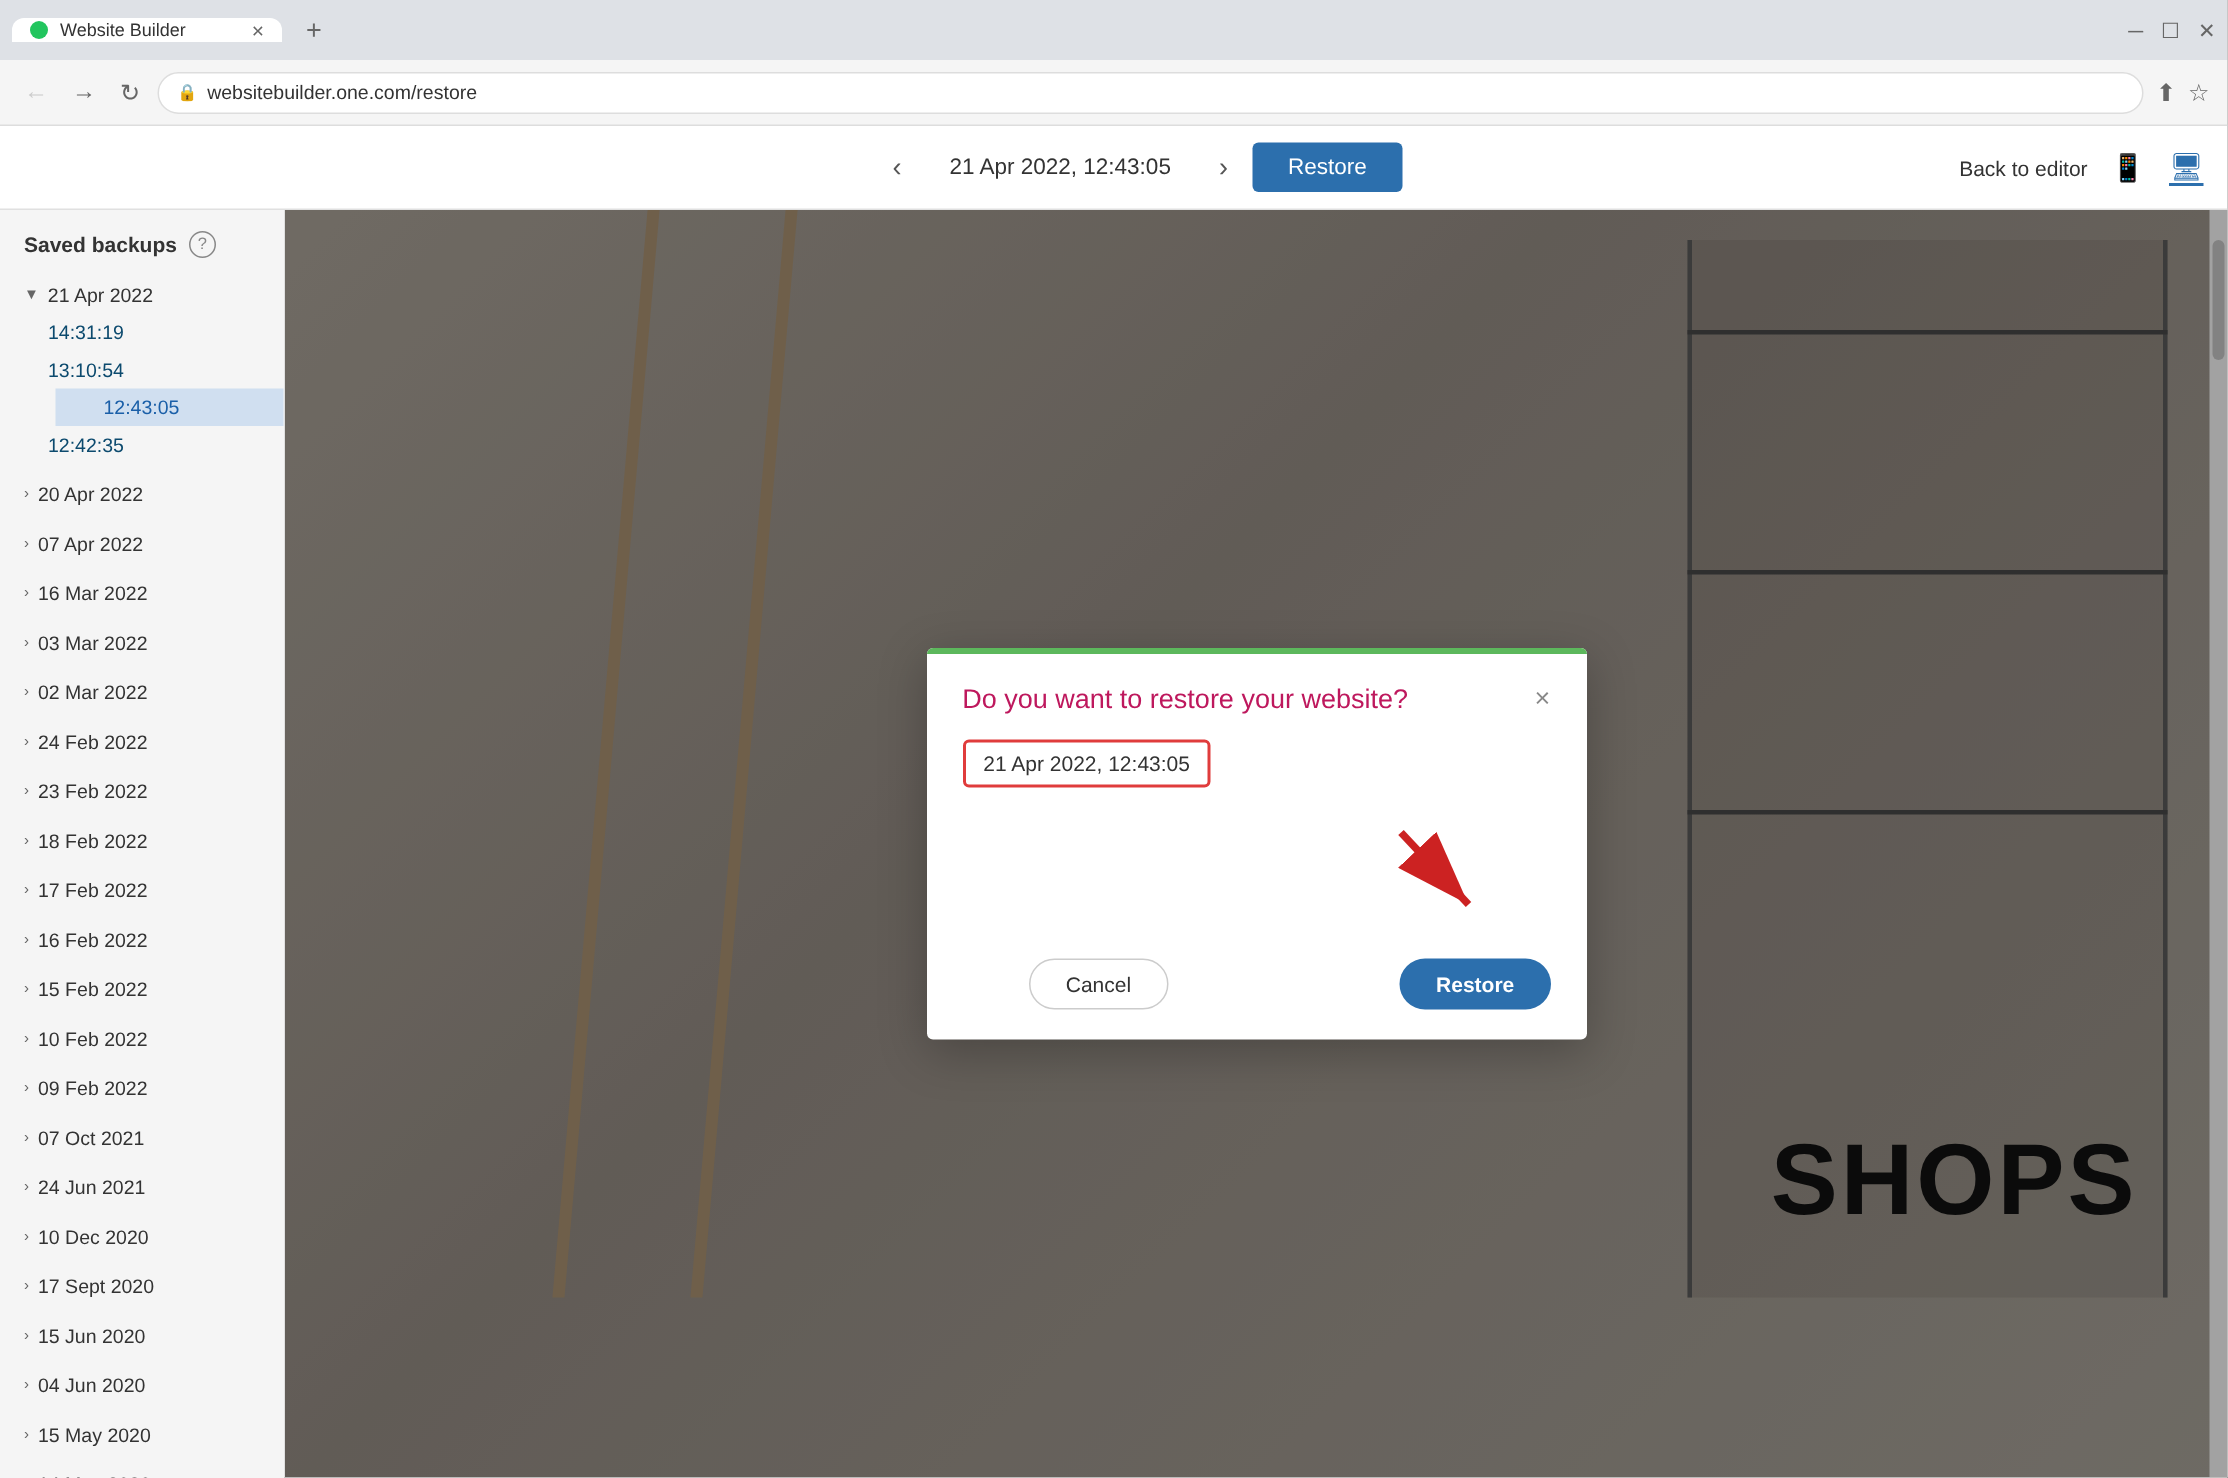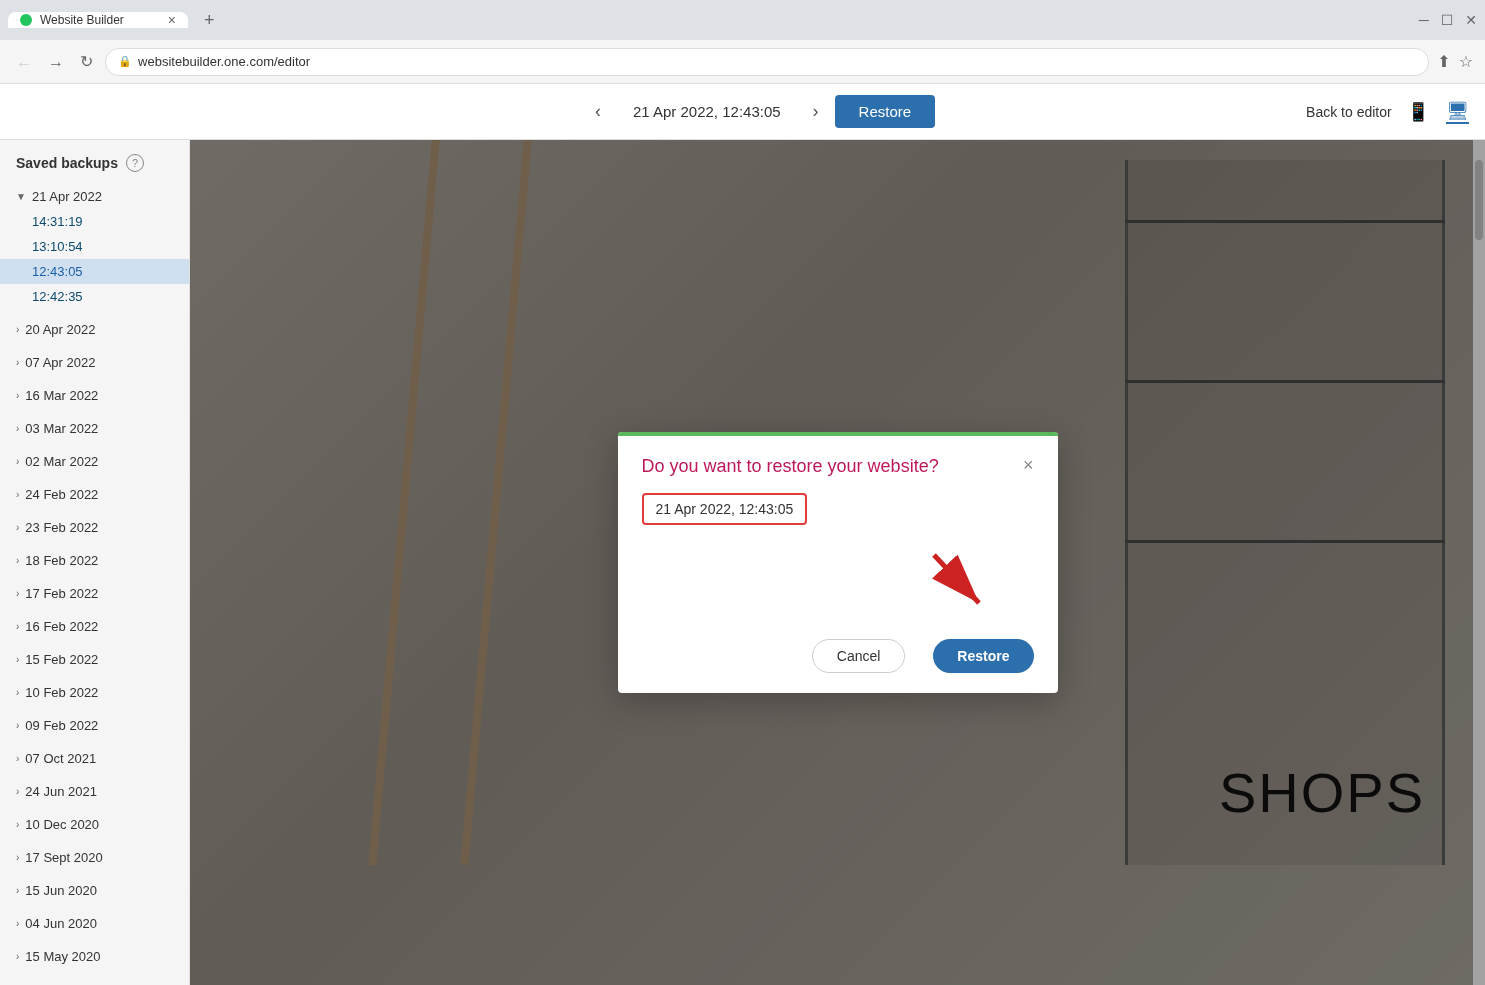--- a/index.html
+++ b/index.html
@@ -42,45 +42,45 @@
     
     .sidebar { width: 190px; background: #f5f5f5; border-right: 1px solid #e0e0e0; overflow-y: auto; flex-shrink: 0; position: relative; }
     .sidebar-header { padding: 14px 16px 8px; display: flex; align-items: center; gap: 8px; }
     .sidebar-title { font-size: 14px; font-weight: 600; color: #333; }
     .help-icon { width: 18px; height: 18px; border: 1px solid #888; border-radius: 50%; display: flex; align-items: center; justify-content: center; font-size: 11px; color: #888; cursor: pointer; }
     .sidebar-group { padding: 4px 0; }
     .sidebar-group-header { display: flex; align-items: center; padding: 5px 16px; cursor: pointer; }
     .chevron { font-size: 10px; color: #666; margin-right: 6px; }
     .group-label { font-size: 13px; color: #333; font-weight: 500; }
     .sidebar-item { padding: 5px 16px 5px 32px; font-size: 13px; color: #0c4a6e; cursor: pointer; }
-    .sidebar-item.active { background: #d0dff0; color: #1a5fa8; }
+    .sidebar-item.active { background: #d0dff0; color: #1a5fa8; margin-left: 37px; }
 
     
     .preview-area { flex: 1; overflow: hidden; position: relative; background: #ccc; }
     .preview-scrollbar { position: absolute; right: 0; top: 0; bottom: 0; width: 12px; background: #e8e8e8; }
     .scrollbar-thumb { width: 8px; height: 80px; background: #bbb; border-radius: 4px; margin: 2px auto; margin-top: 20px; }
 
     
     .website-preview { width: 100%; height: 100%; position: relative; overflow: hidden; background: #b8b0a8; }
     .preview-bg { width: 100%; height: 100%; background: linear-gradient(to bottom, #c8c0b8 0%, #b0a898 100%); position: relative; overflow: hidden; }
-    .preview-text-shops { position: absolute; bottom: 160px; right: 60px; font-size: 56px; font-weight: 400; color: #111; letter-spacing: 2px; }
+    .preview-text-shops { position: absolute; bottom: 160px; right: 60px; font-size: 67px; font-weight: 700; color: #111; letter-spacing: 2px; }
     .preview-text-artisan { position: absolute; bottom: 20px; left: 50%; transform: translateX(-50%); font-size: 36px; font-weight: 900; color: #222; letter-spacing: 3px; }
 
     
     .modal-overlay { position: absolute; inset: 0; background: rgba(0,0,0,0.3); display: flex; align-items: center; justify-content: center; z-index: 100; }
     .modal { background: #fff; border-radius: 4px; width: 440px; padding: 0; box-shadow: 0 8px 32px rgba(0,0,0,0.25); overflow: hidden; }
     .modal-header { padding: 20px 24px 0; display: flex; align-items: flex-start; justify-content: space-between; }
     .modal-title { font-size: 18px; font-weight: 400; color: #be185d; }
     .modal-close { background: none; border: none; font-size: 18px; color: #888; cursor: pointer; line-height: 1; }
     .modal-body { padding: 16px 24px 24px; }
     .modal-desc { font-size: 13px; color: #555; margin-bottom: 8px; }
     .modal-date-box { border: 2px solid #e03c3c; border-radius: 4px; padding: 6px 12px; display: inline-block; font-size: 14px; color: #333; font-weight: 500; }
     .modal-arrow { display: flex; justify-content: flex-end; padding: 20px 40px 0 0; }
     .arrow-svg { width: 80px; height: 70px; }
-    .modal-footer { display: flex; justify-content: flex-end; gap: 28px; padding: 0 24px 20px; }
+    .modal-footer { display: flex; justify-content: space-between; gap: 28px; padding: 0 24px 20px; margin-left: 44px; }
     .cancel-btn { background: #fff; border: 1px solid #ccc; border-radius: 20px; padding: 8px 24px; font-size: 14px; color: #333; cursor: pointer; }
     .restore-btn-modal { background: #2c6fad; border: none; border-radius: 20px; padding: 8px 24px; font-size: 14px; color: #fff; cursor: pointer; font-weight: 600; }
 
     
     .modal-top-line { height: 4px; background: #5cb85c; }
 
     
     .sidebar::-webkit-scrollbar { width: 6px; }
     .sidebar::-webkit-scrollbar-thumb { background: #ccc; border-radius: 3px; }
   </style>
@@ -102,21 +102,21 @@
       <span class="win-ctrl">✕</span>
     </div>
   </div>
 
   <div class="browser-toolbar">
     <button class="nav-btn disabled">←</button>
     <button class="nav-btn">→</button>
     <button class="nav-btn">↻</button>
     <div class="address-bar">
       <span class="lock-icon">🔒</span>
-      <span class="address-text">websitebuilder.one.com/editor</span>
+      <span class="address-text">websitebuilder.one.com/restore</span>
     </div>
     <div class="toolbar-actions">
       <button class="toolbar-icon-btn">⬆</button>
       <button class="toolbar-icon-btn">☆</button>
     </div>
   </div>
 
   <div class="app-header">
     <div style="width:200px;"></div>
     <div class="header-nav">

